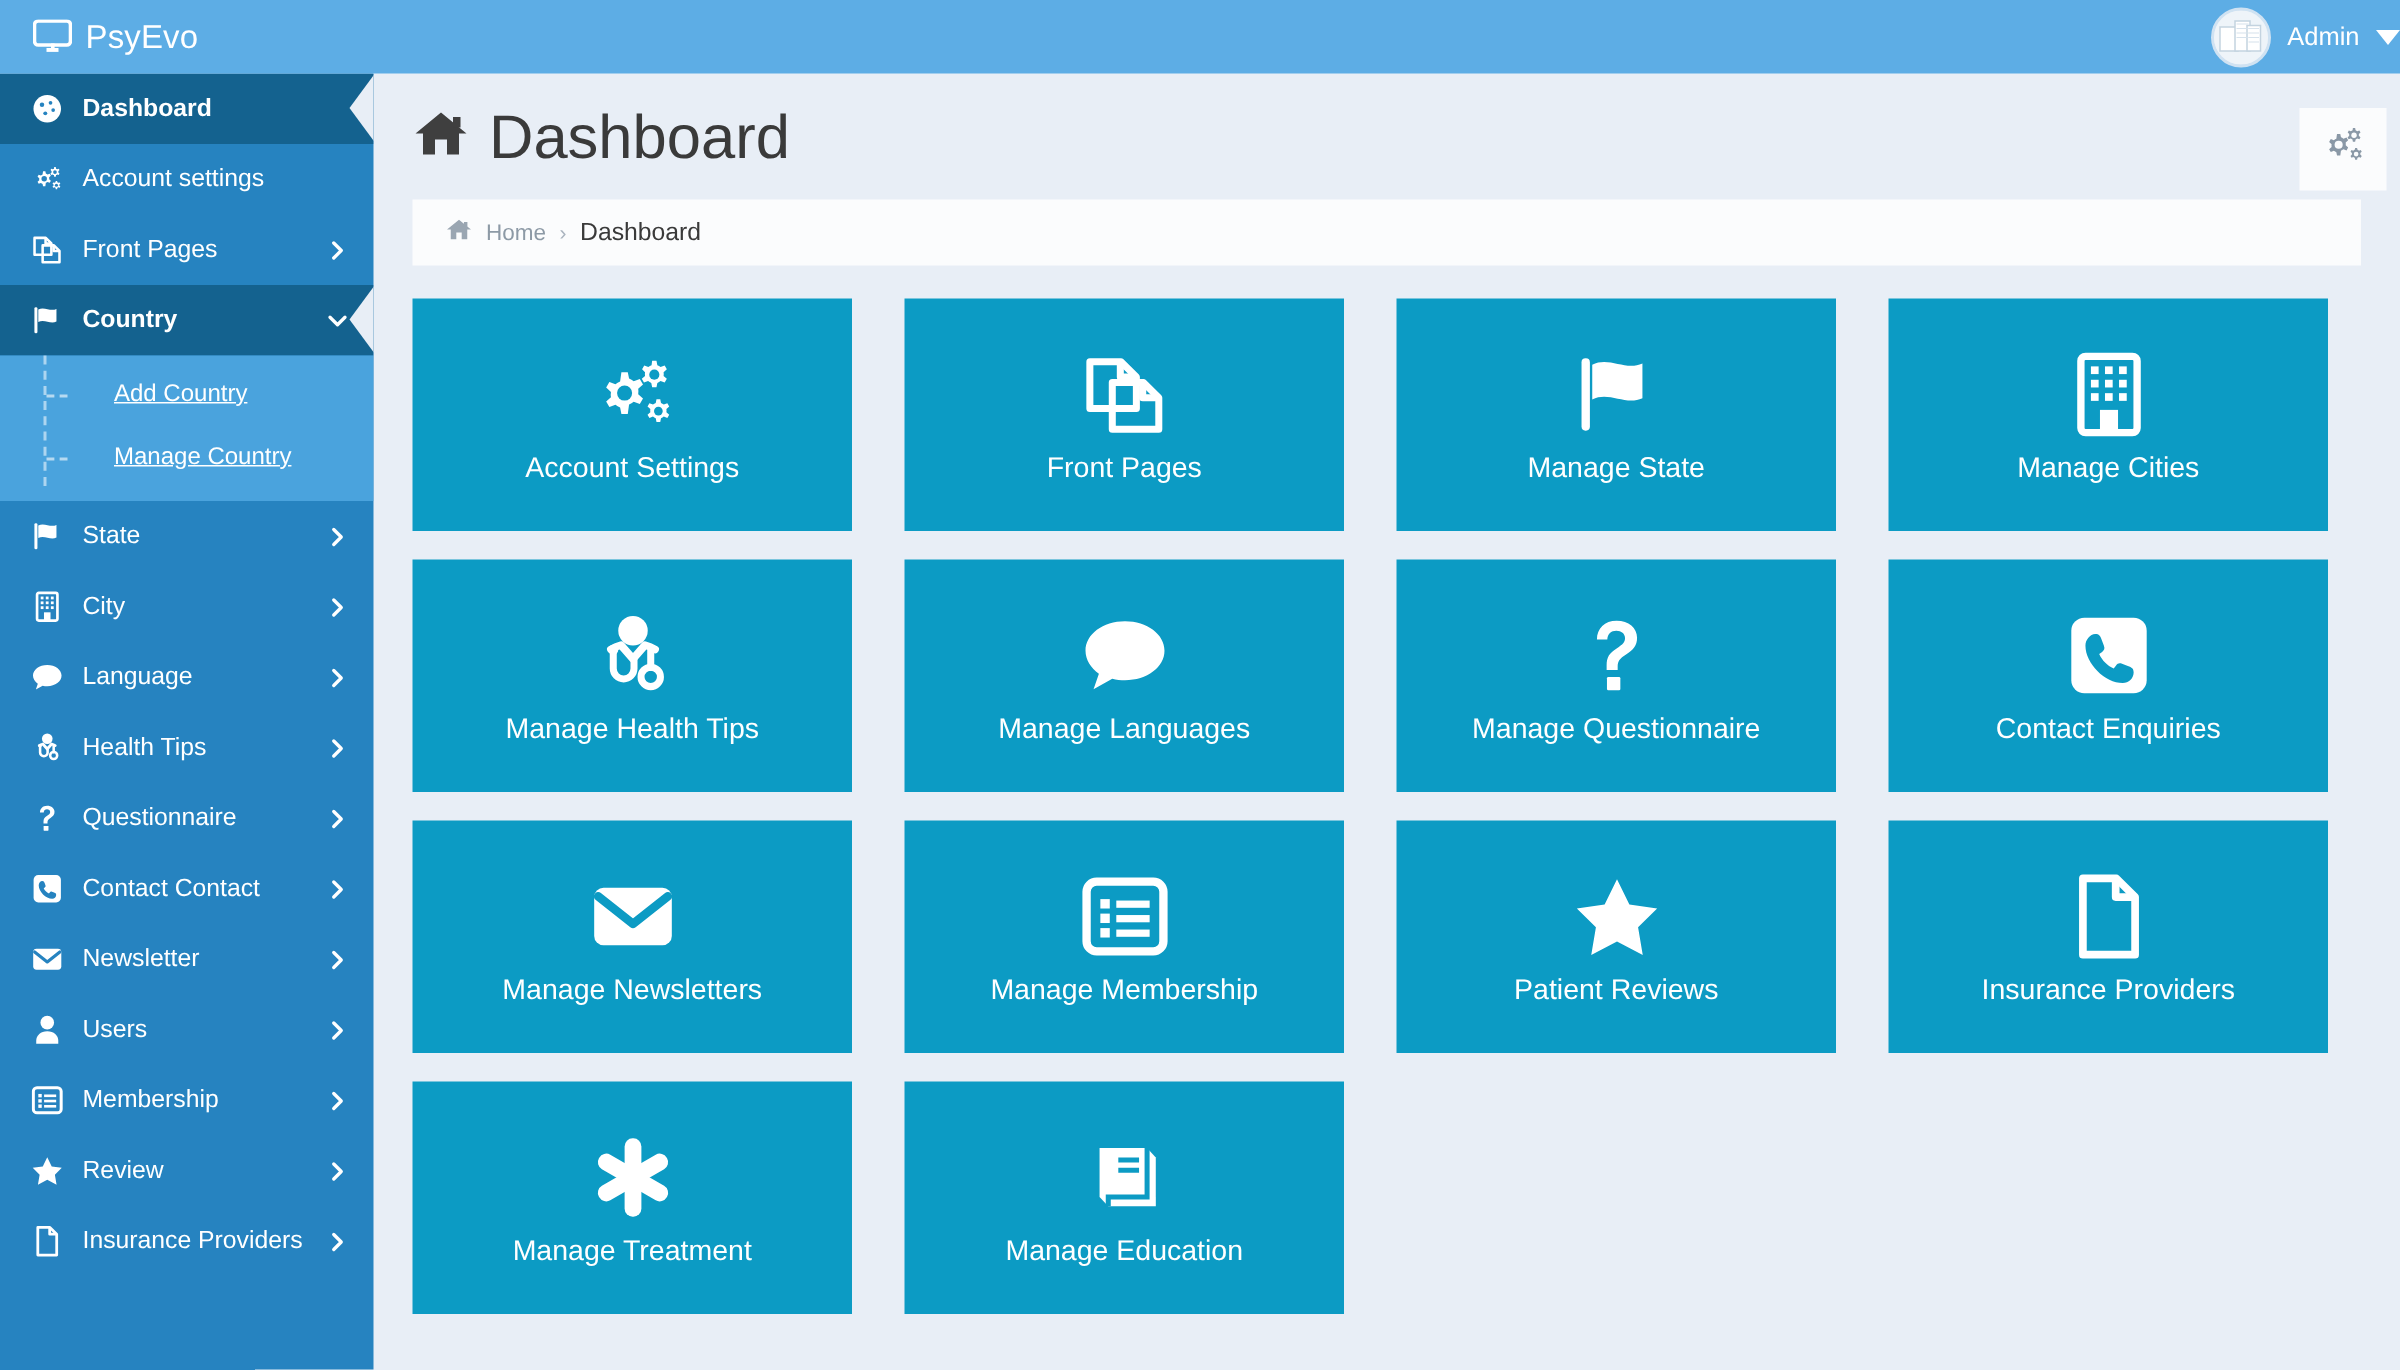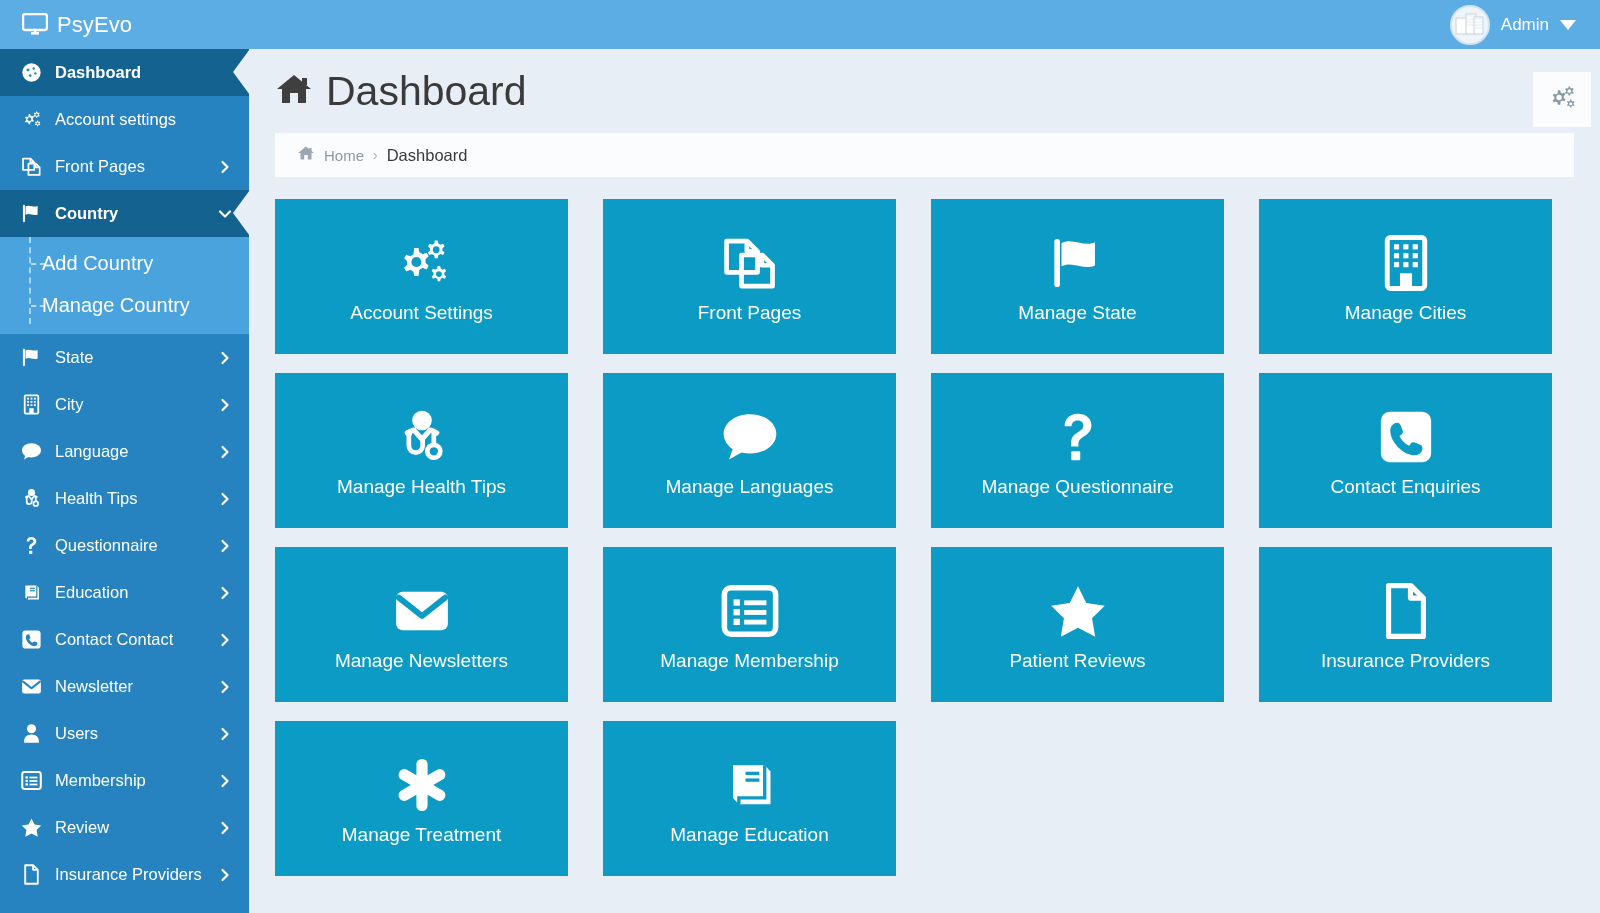--- a/index.html
+++ b/index.html
@@ -23,21 +23,21 @@
     display: flex; align-items: center;
     padding-left: 22px; gap: 9px;
   }
   .brand-icon { width: 26px; height: 24px; display: block; }
   .brand-text {
     color: #ffffff; font-size: 22px; font-weight: 400;
     letter-spacing: 0.1px; line-height: 1;
   }
   .topbar-right {
     margin-left: auto; display: flex; align-items: center;
-    gap: 11px; padding-right: 24px;
+    gap: 11px; 
   }
   .avatar {
     width: 40px; height: 40px; border-radius: 50%;
     background: #e3ecf4; overflow: hidden;
     display: block; border: 2px solid #cfe2f2;
     position: relative;
   }
   .avatar svg { display: block; }
   .admin-name {
     color: #ffffff; font-size: 17px; font-weight: 400;
@@ -104,24 +104,25 @@
   .submenu::before {
     content: "";
     position: absolute;
     left: 29px; top: 0; bottom: 10px;
     border-left: 2px dashed rgba(255,255,255,0.55);
   }
   .sub-item {
     position: relative;
     height: 42px;
     display: flex; align-items: center;
-    padding-left: 42px;
+    padding-left: 76px;
     color: #ffffff;
-    font-size: 20px;
+    font-size: 16px;
     cursor: pointer;
+    text-decoration: underline;
   }
   .sub-item::before {
     content: "";
     position: absolute;
     left: 31px; top: 50%;
     width: 14px;
     border-top: 2px dashed rgba(255,255,255,0.6);
   }
 
   
@@ -372,38 +373,20 @@
       </span>
       <span class="nav-label">Questionnaire</span>
       <span class="nav-arrow">
         <svg width="16" height="16" viewBox="0 0 16 16">
           <path d="M5.5 3 L10.5 8 L5.5 13" fill="none" stroke="#ffffff" stroke-width="2.2" stroke-linecap="round" stroke-linejoin="round"></path>
         </svg>
       </span>
     </div>
     <div class="nav-item">
       <span class="nav-ico">
-        <svg width="21" height="21" viewBox="0 0 26 24" fill="#ffffff">
-          <path d="M5.4 3.2 L19.6 3.2 L22.2 6.0 L22.2 20.6 L8.0 20.6 L5.4 17.8 Z" fill="#ffffff"></path>
-         <path d="M19.6 3.2 L19.6 17.8 L8.0 17.8 L8.0 20.6" fill="none" stroke="#2683c0" stroke-width="1.5" class="cog-hole-stroke"></path>
-         <g stroke="#2683c0" stroke-width="1.5" class="cog-hole-stroke">
-           <line x1="11" y1="6.8" x2="17.2" y2="6.8"></line>
-           <line x1="11" y1="9.8" x2="17.2" y2="9.8"></line>
-         </g>
-        </svg>
-      </span>
-      <span class="nav-label">Education</span>
-      <span class="nav-arrow">
-        <svg width="16" height="16" viewBox="0 0 16 16">
-          <path d="M5.5 3 L10.5 8 L5.5 13" fill="none" stroke="#ffffff" stroke-width="2.2" stroke-linecap="round" stroke-linejoin="round"></path>
-        </svg>
-      </span>
-    </div>
-    <div class="nav-item">
-      <span class="nav-ico">
         <svg width="21" height="21" viewBox="0 0 24 24" fill="#ffffff">
           <rect x="1.6" y="1.6" width="20.8" height="20.8" rx="3.6" fill="#ffffff"></rect>
          <path d="M8.2 6.1 c1.1 0 1.4 0.5 1.8 1.6 l0.6 1.6 c0.3 0.8 0.1 1.2 -0.5 1.7 l-0.8 0.6 c0.8 1.8 2.2 3.2 4 4 l0.6 -0.8 c0.5 -0.6 0.9 -0.8 1.7 -0.5 l1.6 0.6 c1.1 0.4 1.6 0.7 1.6 1.8 c0 1.6 -1.4 2.9 -3 2.9 c-4.9 0 -10.3 -5.4 -10.3 -10.3 c0 -1.6 1.3 -3.2 2.7 -3.2 z" fill="#2683c0" class="phone-neg"></path>
         </svg>
       </span>
       <span class="nav-label">Contact Contact</span>
       <span class="nav-arrow">
         <svg width="16" height="16" viewBox="0 0 16 16">
           <path d="M5.5 3 L10.5 8 L5.5 13" fill="none" stroke="#ffffff" stroke-width="2.2" stroke-linecap="round" stroke-linejoin="round"></path>
         </svg>

